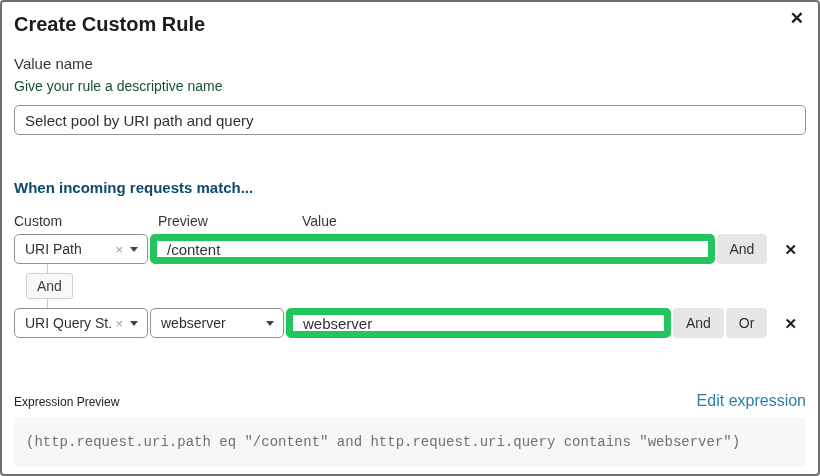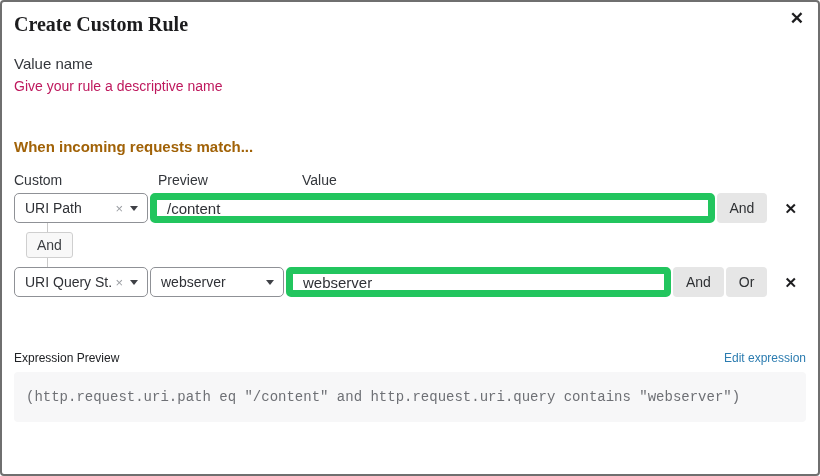--- a/index.html
+++ b/index.html
@@ -16,54 +16,53 @@
     padding: 10px 12px;
     color: #222;
     overflow: hidden;
   }
 
   .title {
     font-size: 20px;
     line-height: 24px;
     font-weight: 700;
     color: #1c1c1e;
-    font-family: Liberation Serif, serif;
   }
 
   .close-btn {
     position: absolute;
     top: 7px;
     right: 14px;
     font-size: 17px;
     font-weight: 700;
     color: #1c1c1e;
     cursor: pointer;
     line-height: 20px;
   }
 
   
   .rule-label { margin-top: 19px; font-size: 15px; color: #33363b; }
-  .rule-hint  { margin-top: 6px;  font-size: 14px; color: #be185d; }
+  .rule-hint  { margin-top: 6px;  font-size: 14px; color: #14532d; }
   .text-input {
     display: block;
     margin-top: 11px;
     width: 100%;
     height: 30px;
     border: 1px solid #8f9196;
     border-radius: 5px;
     padding: 0 10px;
     font-size: 15px;
     color: #2f3136;
     font-family: inherit;
     background: #fff;
     outline: none;
   }
 
   
-  .match-heading { margin-top: 44px; font-size: 15px; font-weight: 700; color: #a16207; }
+  .match-heading { margin-top: 44px; font-size: 15px; font-weight: 700; color: #0c4a6e; }
 
   .cols { display: flex; gap: 10px; margin-top: 17px; font-size: 14px; color: #33363b; }
   .col-field, .col-op { width: 134px; }
   .col-val { flex: 1; }
 
   .cond-row { display: flex; gap: 2px; margin-top: 5px; align-items: center; }
 
   .select {
     width: 134px;
     min-width: 134px;
@@ -139,21 +138,21 @@
     border: 1px solid #cfcfcf;
     border-radius: 3px;
     padding: 4px 10px;
     font-size: 14px;
     color: #3c3e42;
   }
 
   
   .expr-head { display: flex; justify-content: space-between; align-items: baseline; margin-top: 54px; }
   .expr-label { font-size: 12px; color: #202225; }
-  .expr-link  { font-size: 12px; color: #2c7cb0; cursor: pointer; }
+  .expr-link  { font-size: 16px; color: #2c7cb0; cursor: pointer; }
   .code-block {
     margin-top: 7px;
     background: #f7f7f8;
     border-radius: 4px;
     padding: 17px 12px;
     font-family: "Liberation Mono", "DejaVu Sans Mono", monospace;
     font-size: 14px;
     color: #6e7075;
     white-space: nowrap;
     overflow: hidden;
@@ -162,20 +161,21 @@
 </head>
 <body>
 
 <div class="dialog">
 
   <div class="title">Create Custom Rule</div>
   <span class="close-btn">✕</span>
 
   <div class="rule-label">Value name</div>
   <div class="rule-hint">Give your rule a descriptive name</div>
+  <input class="text-input" type="text" value="Select pool by URI path and query" style="">
 
   <div class="match-heading">When incoming requests match...</div>
 
   <div class="cols">
     <span class="col-field">Custom</span>
     <span class="col-op">Preview</span>
     <span class="col-val">Value</span>
   </div>
 
   <div class="cond-row">

